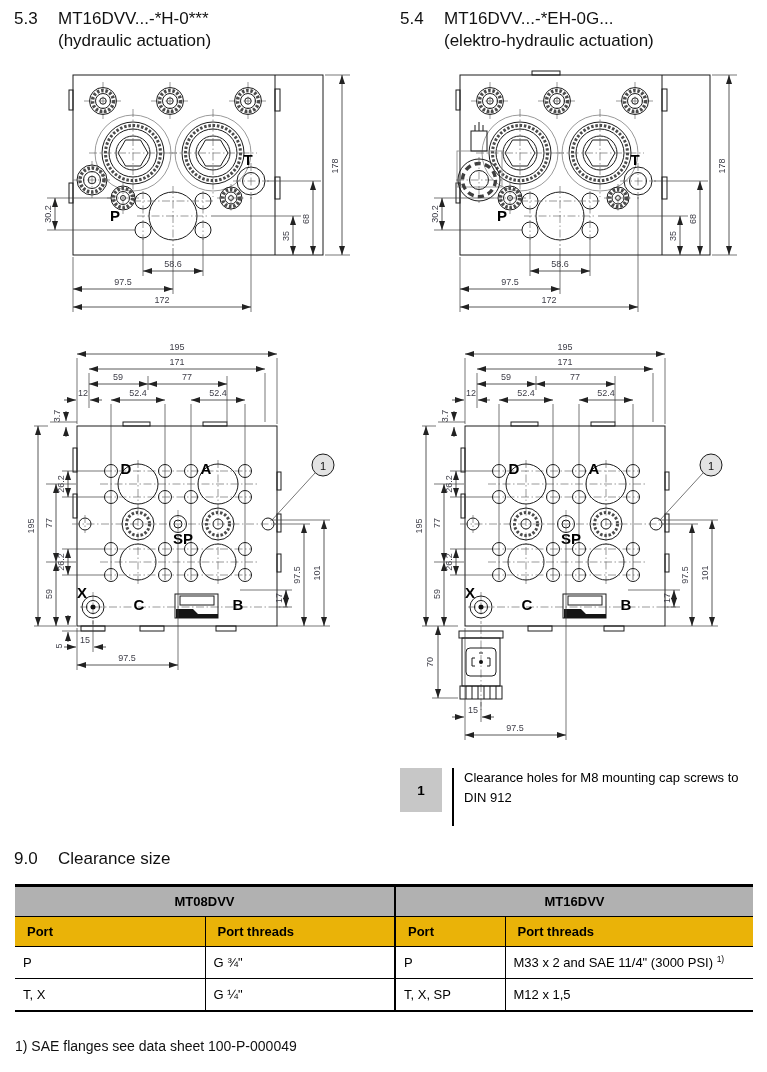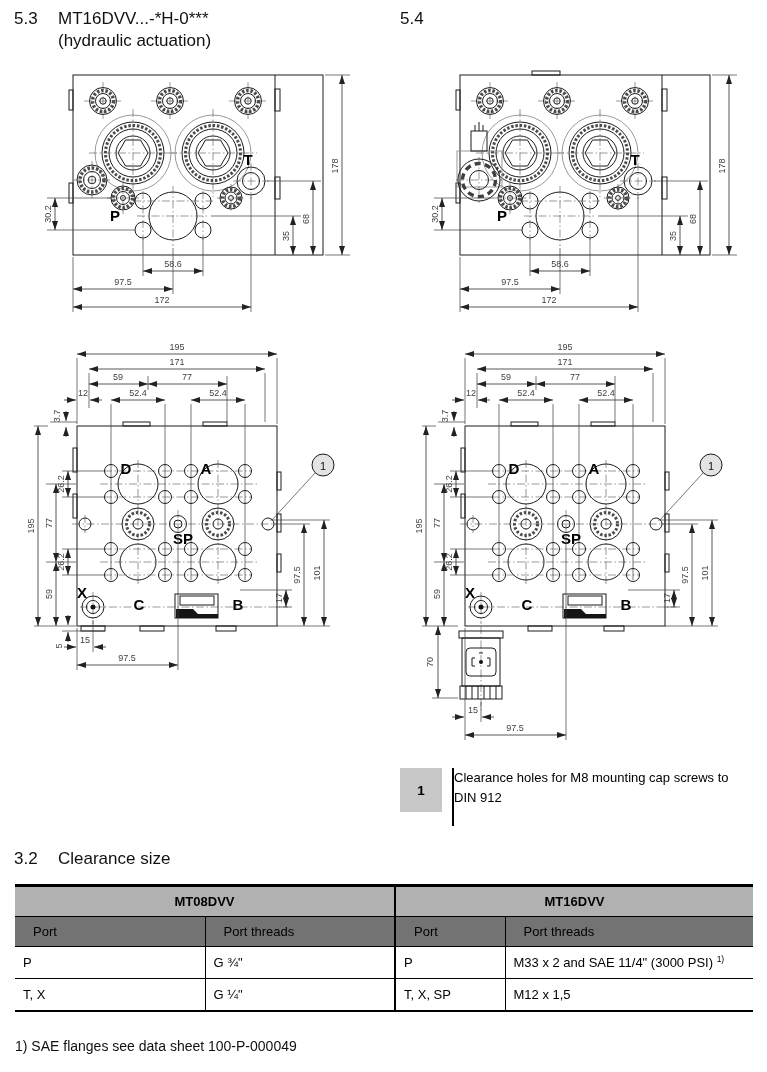--- a/index.html
+++ b/index.html
@@ -14,41 +14,43 @@
   .hz2{fill:none;stroke:#4b4b4b;stroke-width:3;stroke-dasharray:2.5 1.8}
   .star{fill:none;stroke:#3f3f3f;stroke-width:3.4;stroke-dasharray:6.2 4.2}
   .cl{fill:none;stroke:#555;stroke-width:0.6;stroke-dasharray:8 2.5 1.5 2.5}
   .xl{fill:none;stroke:#3c3c3c;stroke-width:0.7}
   .dm{fill:none;stroke:#2e2e2e;stroke-width:0.8}
   .dt{font-size:9px;fill:#3e3e48}
   .pl{font-size:15px;font-weight:bold;fill:#000}
   .note{position:absolute;left:400px;top:768px;display:flex;align-items:flex-start}
   .nbadge{width:42px;height:44px;background:#c7c7c7;display:flex;align-items:center;justify-content:center;font-size:13.5px;font-weight:bold}
   .nline{width:2px;height:58px;background:#000;margin-left:10px;flex:none}
-  .ntext{font-size:13px;line-height:1.5;width:298px}
+  .ntext{margin-left:10px;font-size:13px;line-height:1.5;width:298px}
   .ctable{position:absolute;left:15px;top:884px;border-collapse:collapse;width:738px;font-size:13px;border-top:3px solid #000;border-bottom:2px solid #000;table-layout:fixed}
   .ctable th,.ctable td{border-bottom:1px solid #000;padding:8px 8px;text-align:left;font-weight:normal;overflow:hidden;white-space:nowrap}
   .ctable tr.g1 th{background:#b1b1b1;text-align:center;font-weight:bold;padding:7px 17px}
-  .ctable tr.g2 th{background:#737373;font-weight:normal;padding:7px 18px}
+  .ctable tr.g2 th{background:#eab308;font-weight:bold;padding:7px 12px}
   .bl1{border-left:1px solid #000}.bl2{border-left:2px solid #000}
   sup{font-size:8.5px;line-height:0}
   .fnote{position:absolute;left:15px;top:1038px;font-size:14px;color:#111}
 </style>
 </head>
 <body>
 
 <div class="page">
 
   <div class="sec" style="left:14px;top:8px">
     <span class="num">5.3</span>
     <span><span>MT16DVV...-*H-0***</span><br>
     <span>(hydraulic actuation)</span></span>
   </div>
   <div class="sec" style="left:400px;top:8px">
     <span class="num">5.4</span>
+    <span><span>MT16DVV...-*EH-0G...</span><br>
+    <span>(elektro-hydraulic actuation)</span></span>
   </div>
 
   <svg class="dwg" style="left:45px;top:65px" width="345" height="252" viewBox="0 0 345 252">
     <defs>
       <marker id="aa" markerWidth="10" markerHeight="8" refX="9" refY="4" orient="auto-start-reverse" markerUnits="userSpaceOnUse">
           <path d="M0,1 L9,4 L0,7 Z" fill="#222"></path>
         </marker>
     </defs>
     <g>
       <rect class="ln" x="28" y="10" width="250" height="180"></rect>
@@ -625,21 +627,21 @@
     </g>
   </svg>
 
   <div class="note">
     <div class="nbadge">1</div>
     <div class="nline"></div>
     <div class="ntext">Clearance holes for M8 mounting cap screws to DIN 912</div>
   </div>
 
   <div class="sec" style="left:14px;top:848px">
-    <span class="num">3.2</span>
+    <span class="num">9.0</span>
     <span>Clearance size</span>
   </div>
 
   <table class="ctable">
     <colgroup>
         <col style="width:190px">
         <col style="width:190px">
         <col style="width:110px">
         <col style="width:248px">
       </colgroup>

